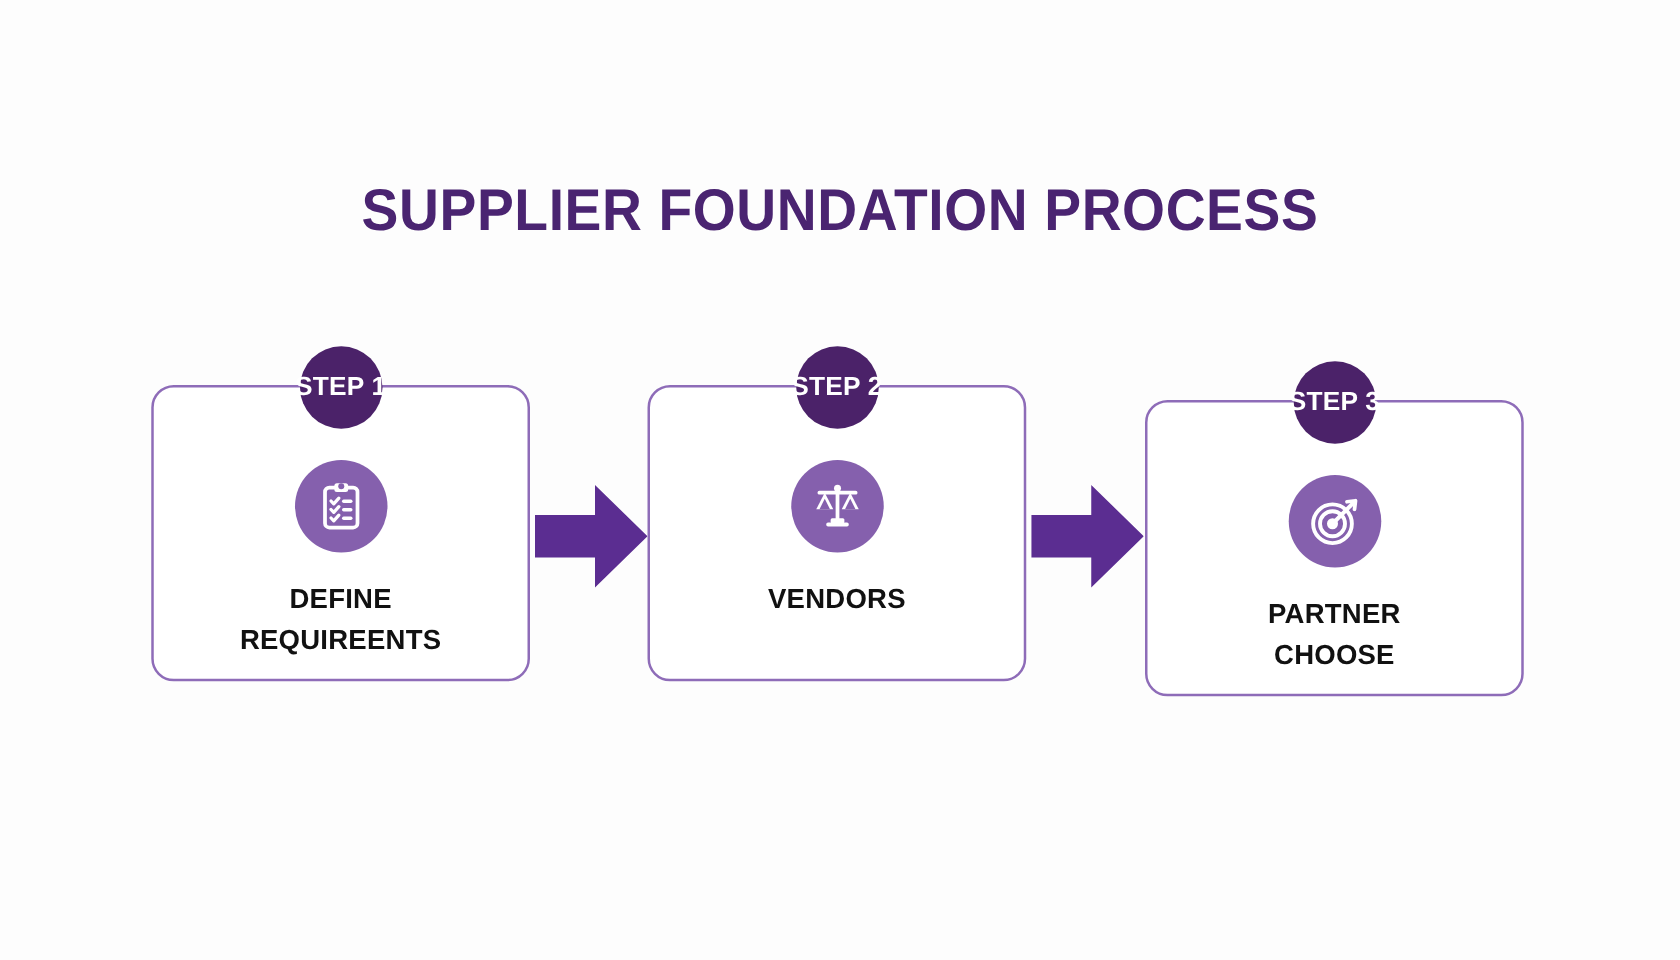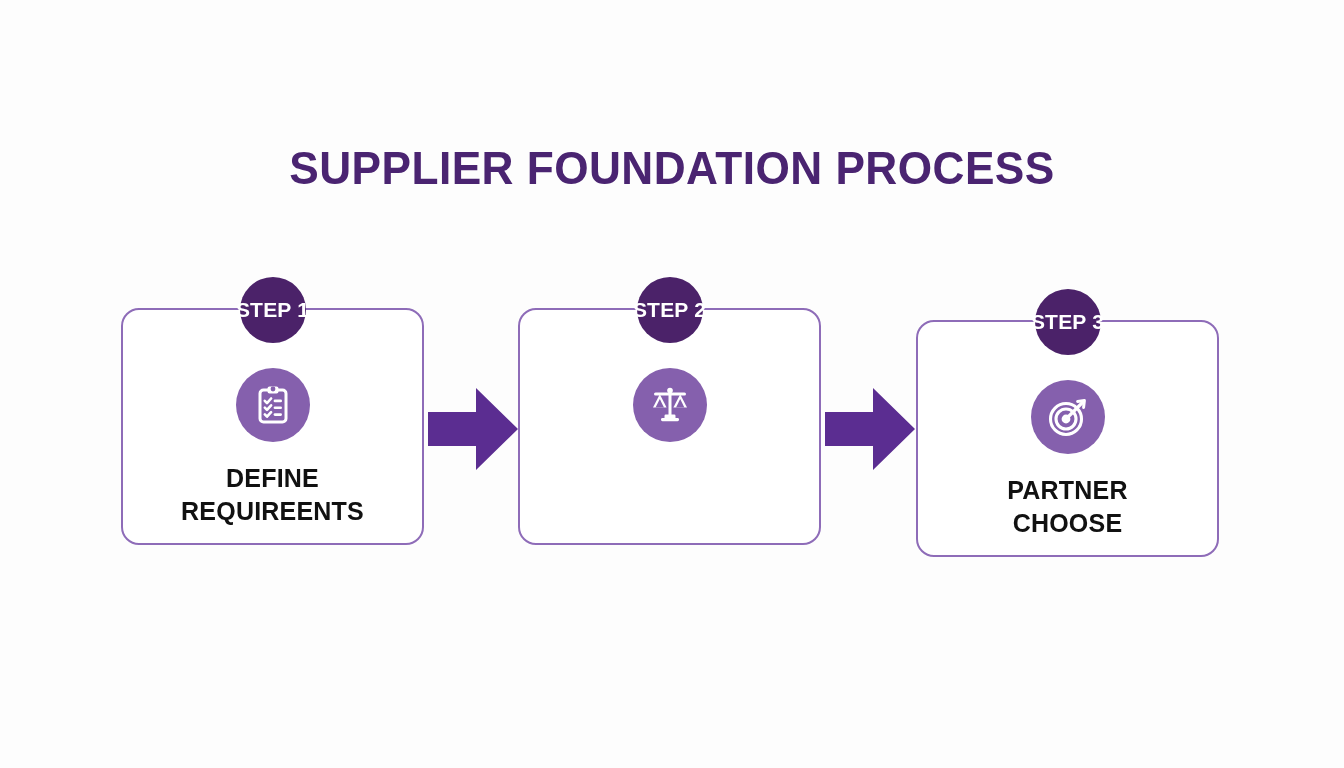--- a/index.html
+++ b/index.html
@@ -91,21 +91,21 @@
   }
   .icon-circle svg { display: block; }
 
   .step-label {
     position: absolute;
     left: 0;
     top: 152px;
     width: 100%;
     text-align: center;
     color: #111111;
-    font-size: 25px;
+    font-size: 22px;
     line-height: 33px;
     font-weight: bold;
     letter-spacing: 0.2px;
   }
 
   
   .connector-arrow {
     position: absolute;
     top: 384px;
     width: 90px;
@@ -168,20 +168,21 @@
           <rect x="16.5" y="31.5" width="11" height="4" rx="1.2" fill="#ffffff"></rect>
           <path d="M11.8 11.2 L18.6 24.4 L5 24.4 Z" fill="#ffffff"></path>
           <path d="M11.8 16.0 L16.0 24.4 L7.6 24.4 Z" fill="#8560ad"></path>
           <path d="M32.2 11.2 L39 24.4 L25.4 24.4 Z" fill="#ffffff"></path>
           <path d="M32.2 16.0 L36.4 24.4 L28.0 24.4 Z" fill="#8560ad"></path>
         </svg>
       </span>
     </div>
 
     <div class="step-label">
+      <div>VENDORS</div>
     </div>
   </div>
 
   <div class="connector-arrow" id="arrow-2">
     <span>
       <svg width="90" height="90" viewBox="0 0 90 90" aria-hidden="true">
         <path d="M0 28 L48 28 L48 4 L90 45 L48 86 L48 62 L0 62 Z" fill="#5b2d91"></path>
       </svg>
     </span>
   </div>

